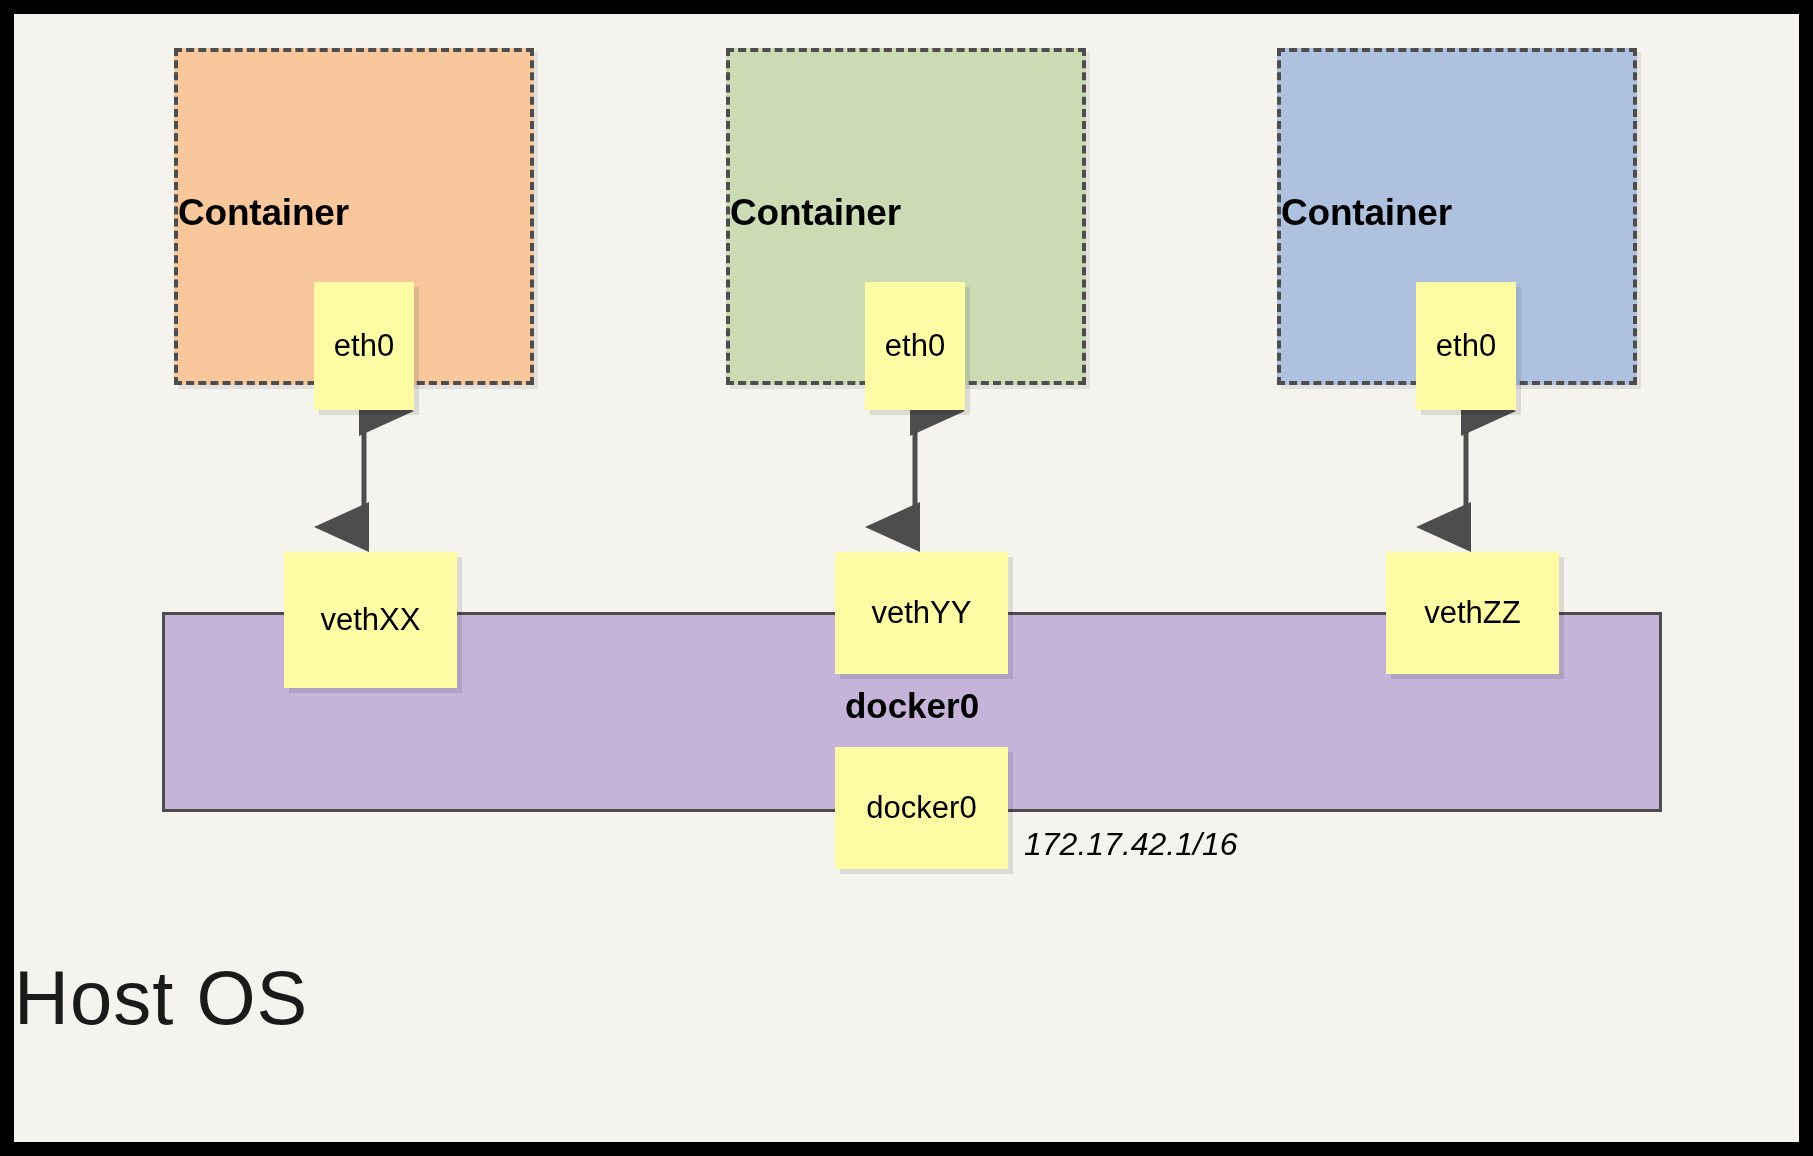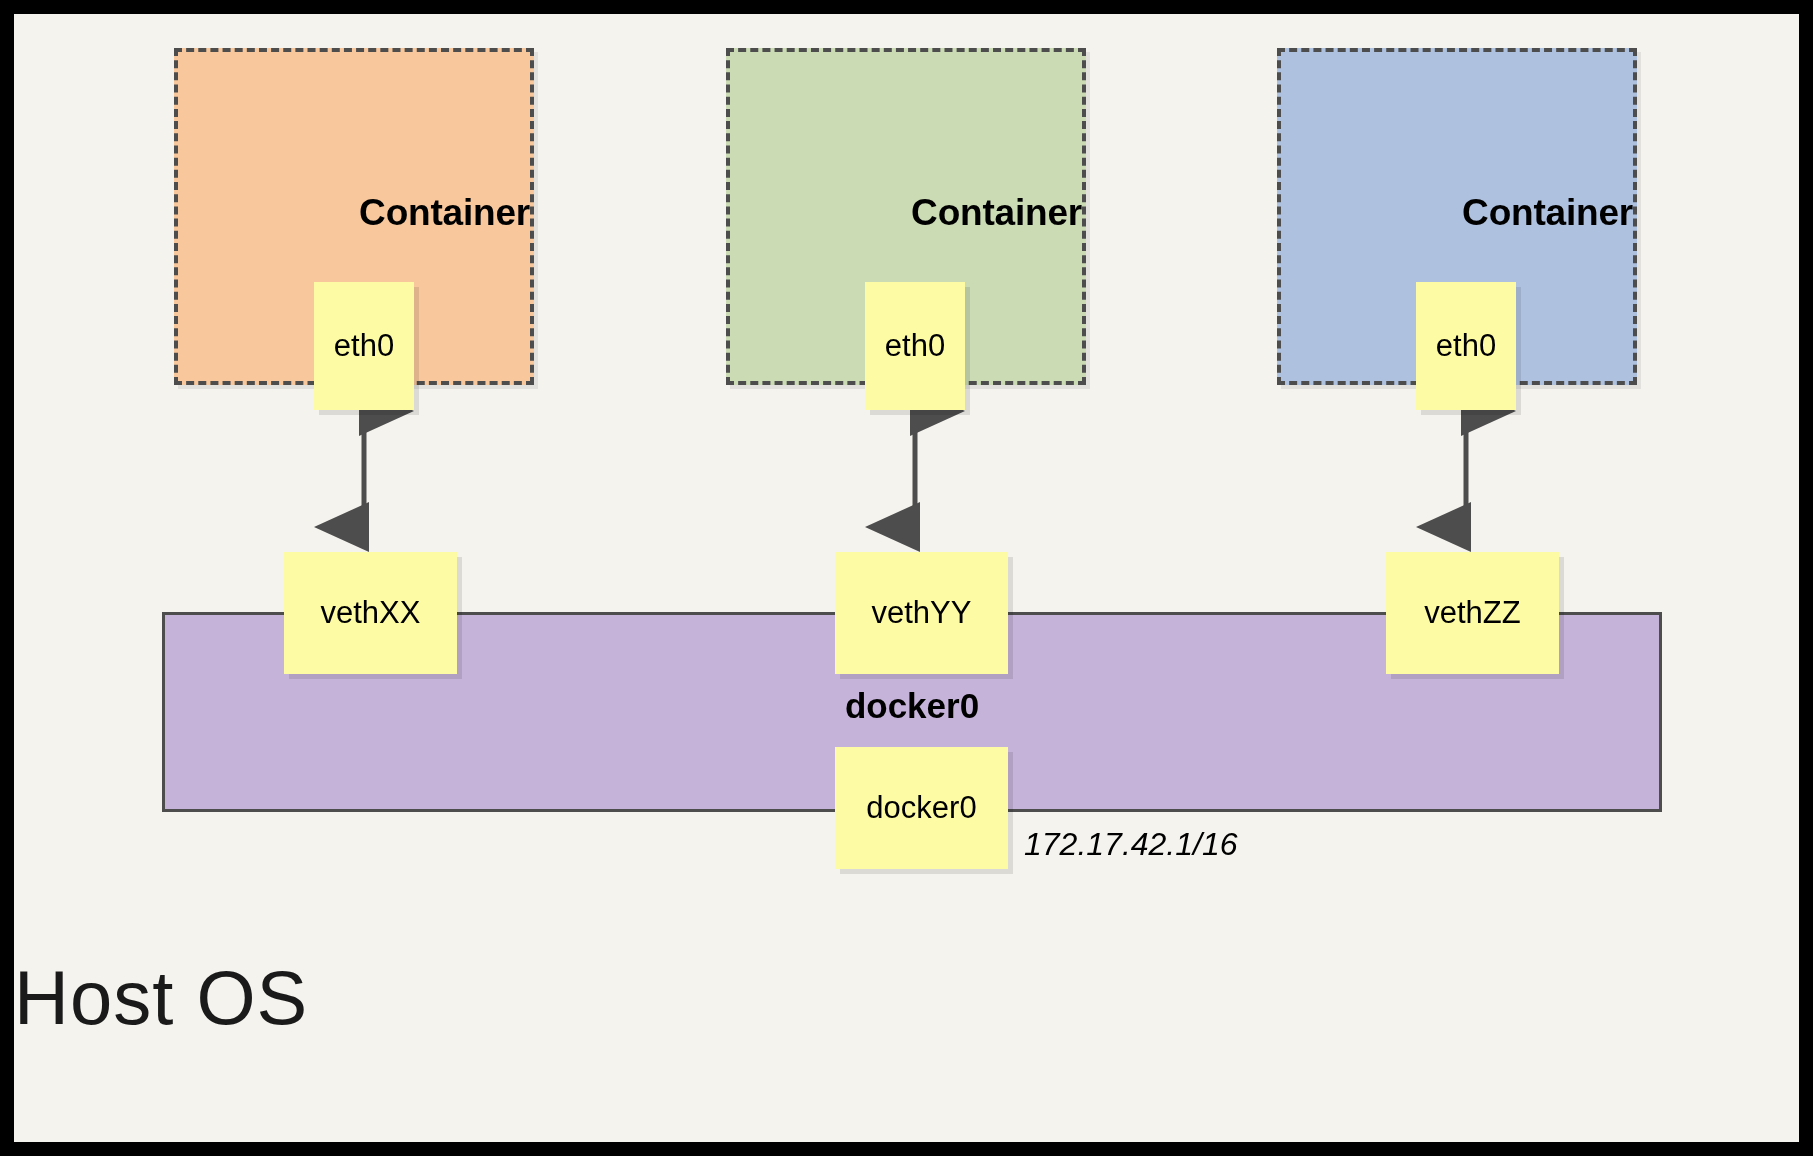--- a/index.html
+++ b/index.html
@@ -36,21 +36,21 @@
     position: absolute;
     box-sizing: border-box;
     border: 4px dashed #4d4d4d;
     box-shadow: 4px 4px 0 rgba(0,0,0,0.07);
   }
   .container-title {
     position: absolute;
     left: 0;
     right: 0;
     top: 140px;
-    text-align: right;
+    text-align: left;
     font-size: 37px;
     font-weight: bold;
     color: #000000;
     letter-spacing: -0.2px;
   }
 
   
   .iface-box {
     position: absolute;
     background: #fdfba4;
@@ -151,21 +151,21 @@
     </svg>
 
     <svg class="arrow-svg" style="left:1432px; top:380px;" width="40" height="150" viewBox="0 0 40 150">
       <line x1="20" y1="17" x2="20" y2="133" stroke="#4d4d4d" stroke-width="5" marker-start="url(#ah-up)" marker-end="url(#ah-dn)"></line>
     </svg>
 
     <div class="bridge-bar" style="left:148px; top:598px; width:1500px; height:200px;"></div>
 
     <div class="bridge-title" style="left:148px; top:672px; width:1500px;">docker0</div>
 
-    <div class="iface-box" style="left:270px; top:538px; width:173px; height:122px;">
+    <div class="iface-box" style="left:270px; top:538px; width:173px; height:136px;">
       <span>vethXX</span>
     </div>
     <div class="iface-box" style="left:1372px; top:538px; width:173px; height:122px;">
       <span>vethZZ</span>
     </div>
     <div class="iface-box" style="left:821px; top:538px; width:173px; height:122px;">
       <span>vethYY</span>
     </div>
 
     <div class="iface-box" style="left:821px; top:733px; width:173px; height:122px;">

